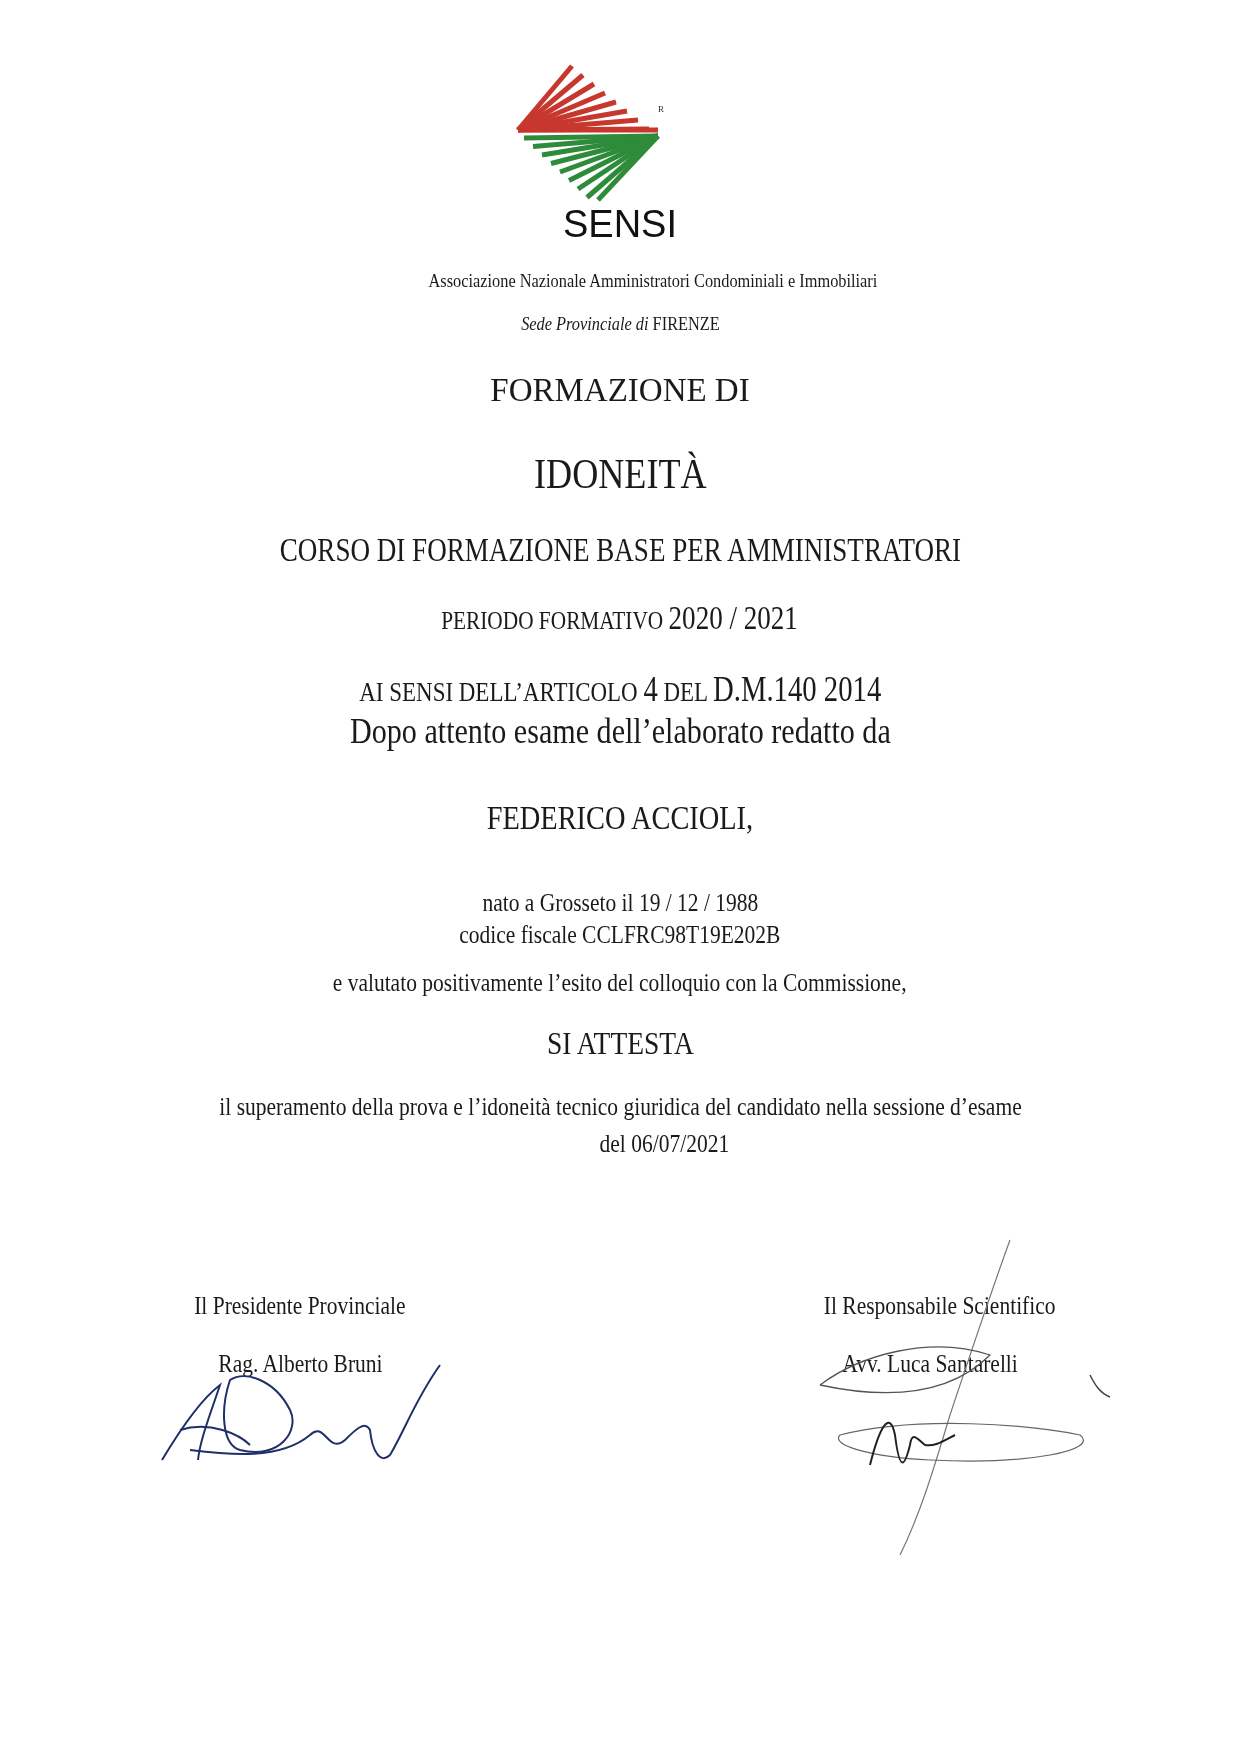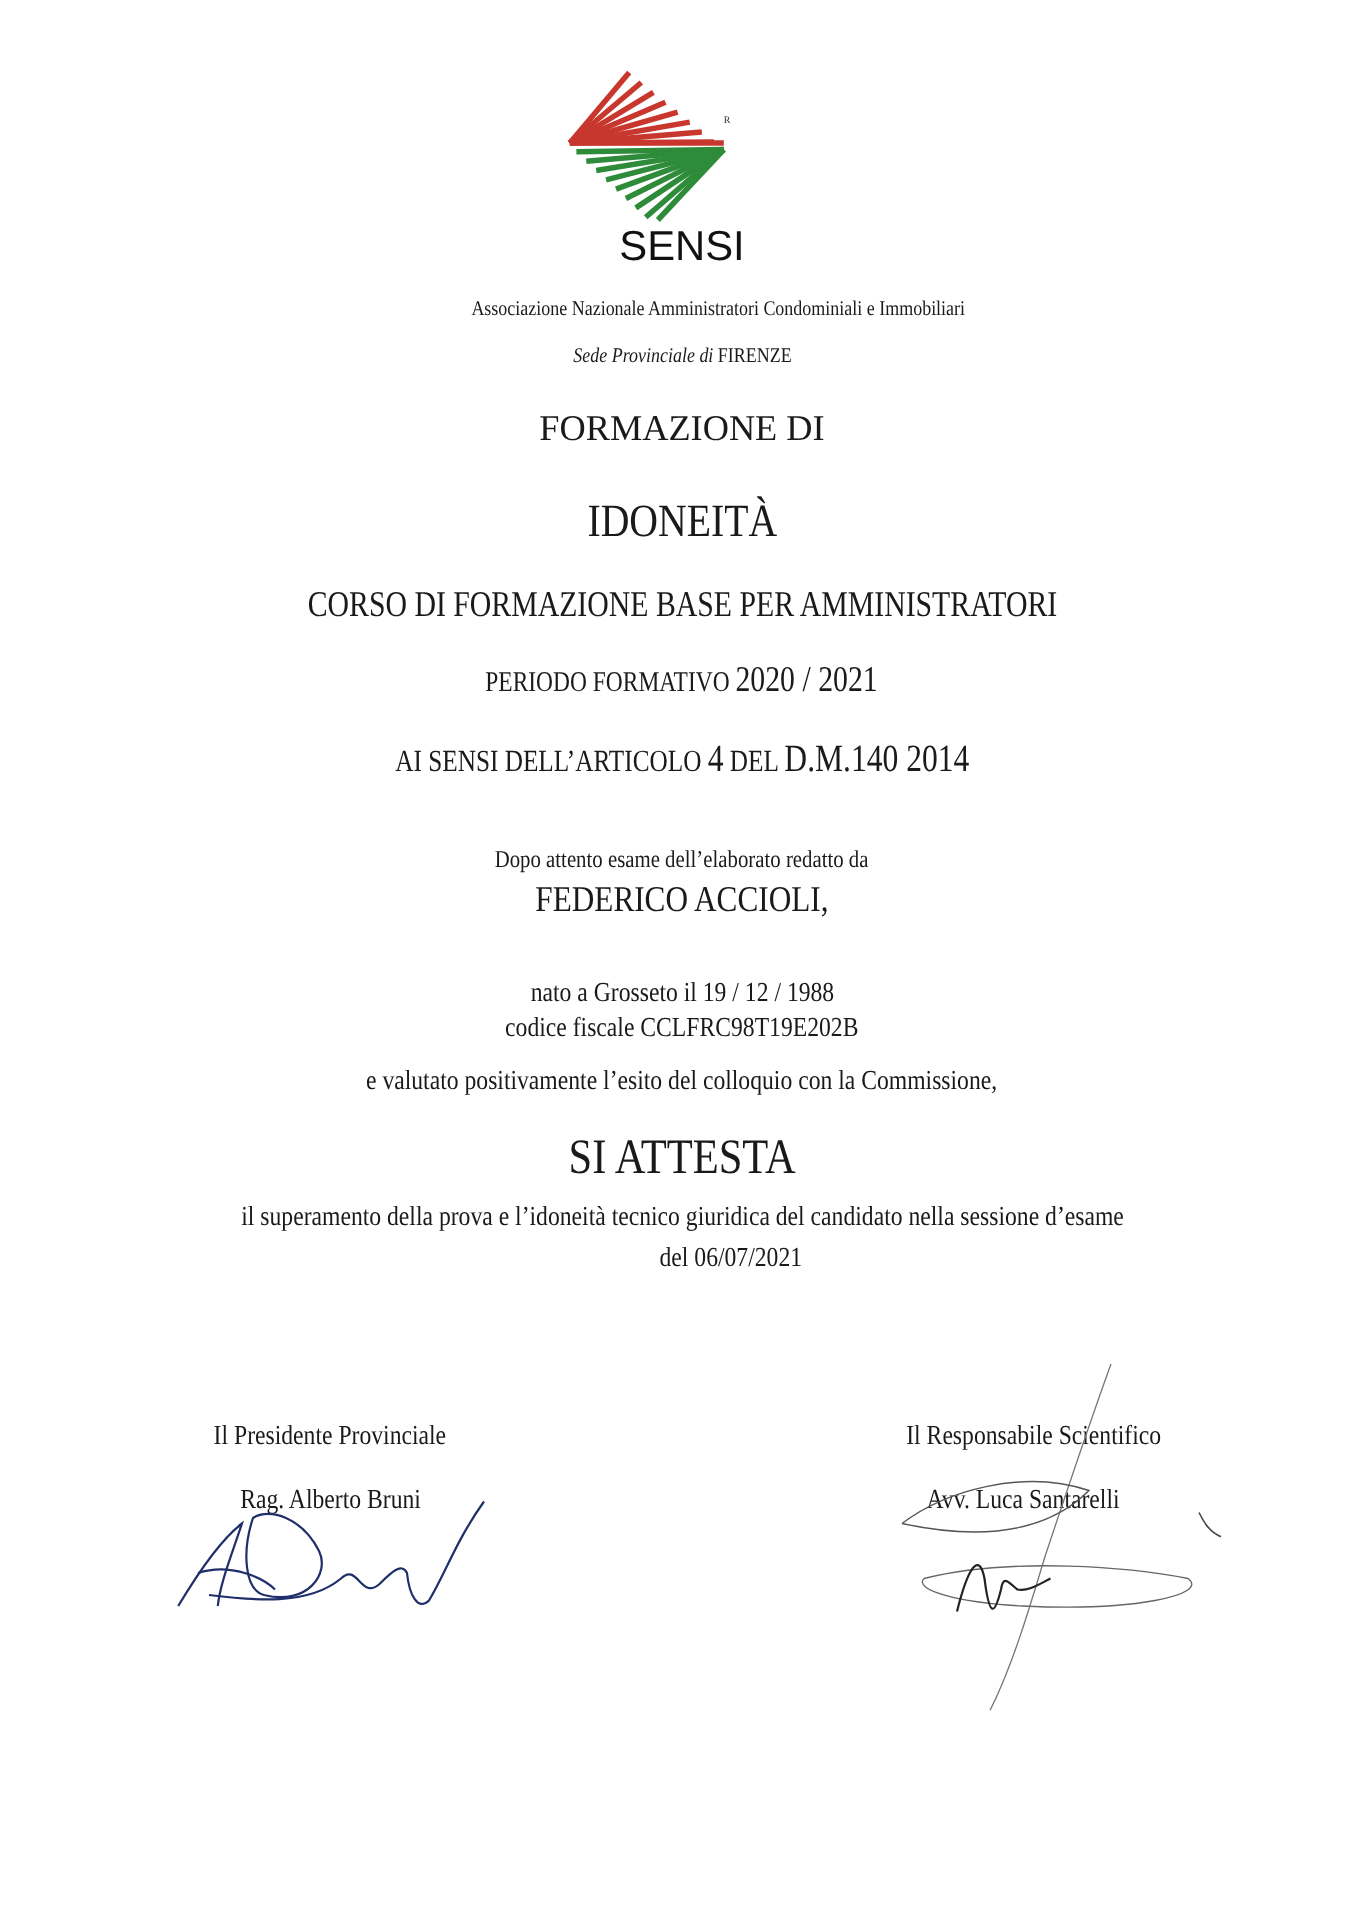--- a/index.html
+++ b/index.html
@@ -15,26 +15,26 @@
   #assoc { top: 270px; font-size: 19px; padding-left: 33px; }
   #sede { top: 313px; font-size: 19px; }
   #sede i { font-style: italic; }
   #att-title { top: 372px; font-size: 33px; }
   #idon { top: 450px; font-size: 42px; }
   #corso { top: 532px; font-size: 33px; }
   #periodo { top: 600px; font-size: 26px; }
   #periodo .big { font-size: 33px; }
   #sensi { top: 670px; font-size: 28px; }
   #sensi .big { font-size: 35px; }
-  #dopo { top: 768px; font-size: 22px; }
+  #dopo { top: 712px; font-size: 35px; }
   #nome { top: 800px; font-size: 33px; }
   #nato { top: 889px; font-size: 25px; }
   #cf { top: 921px; font-size: 25px; }
   #valut { top: 969px; font-size: 25px; }
-  #si { top: 1025px; font-size: 45px; font-family: Liberation Serif, serif; }
+  #si { top: 1025px; font-size: 32px; font-family: Liberation Serif, serif; }
   #super { top: 1093px; font-size: 25px; text-align: center; }
   #data { top: 1130px; font-size: 25px; padding-left: 44px; }
 
   .sig-block { position: absolute; text-align: center; white-space: nowrap; }
   #sig-left-role { left: 130px; width: 340px; top: 1292px; font-size: 25px; }
   #sig-left-name { left: 130px; width: 340px; top: 1350px; font-size: 25px; }
   #sig-right-role { left: 760px; width: 360px; top: 1292px; font-size: 25px; }
   #sig-right-name { left: 760px; width: 340px; top: 1350px; font-size: 25px; }
   .sig-svg { position: absolute; }
 </style>

